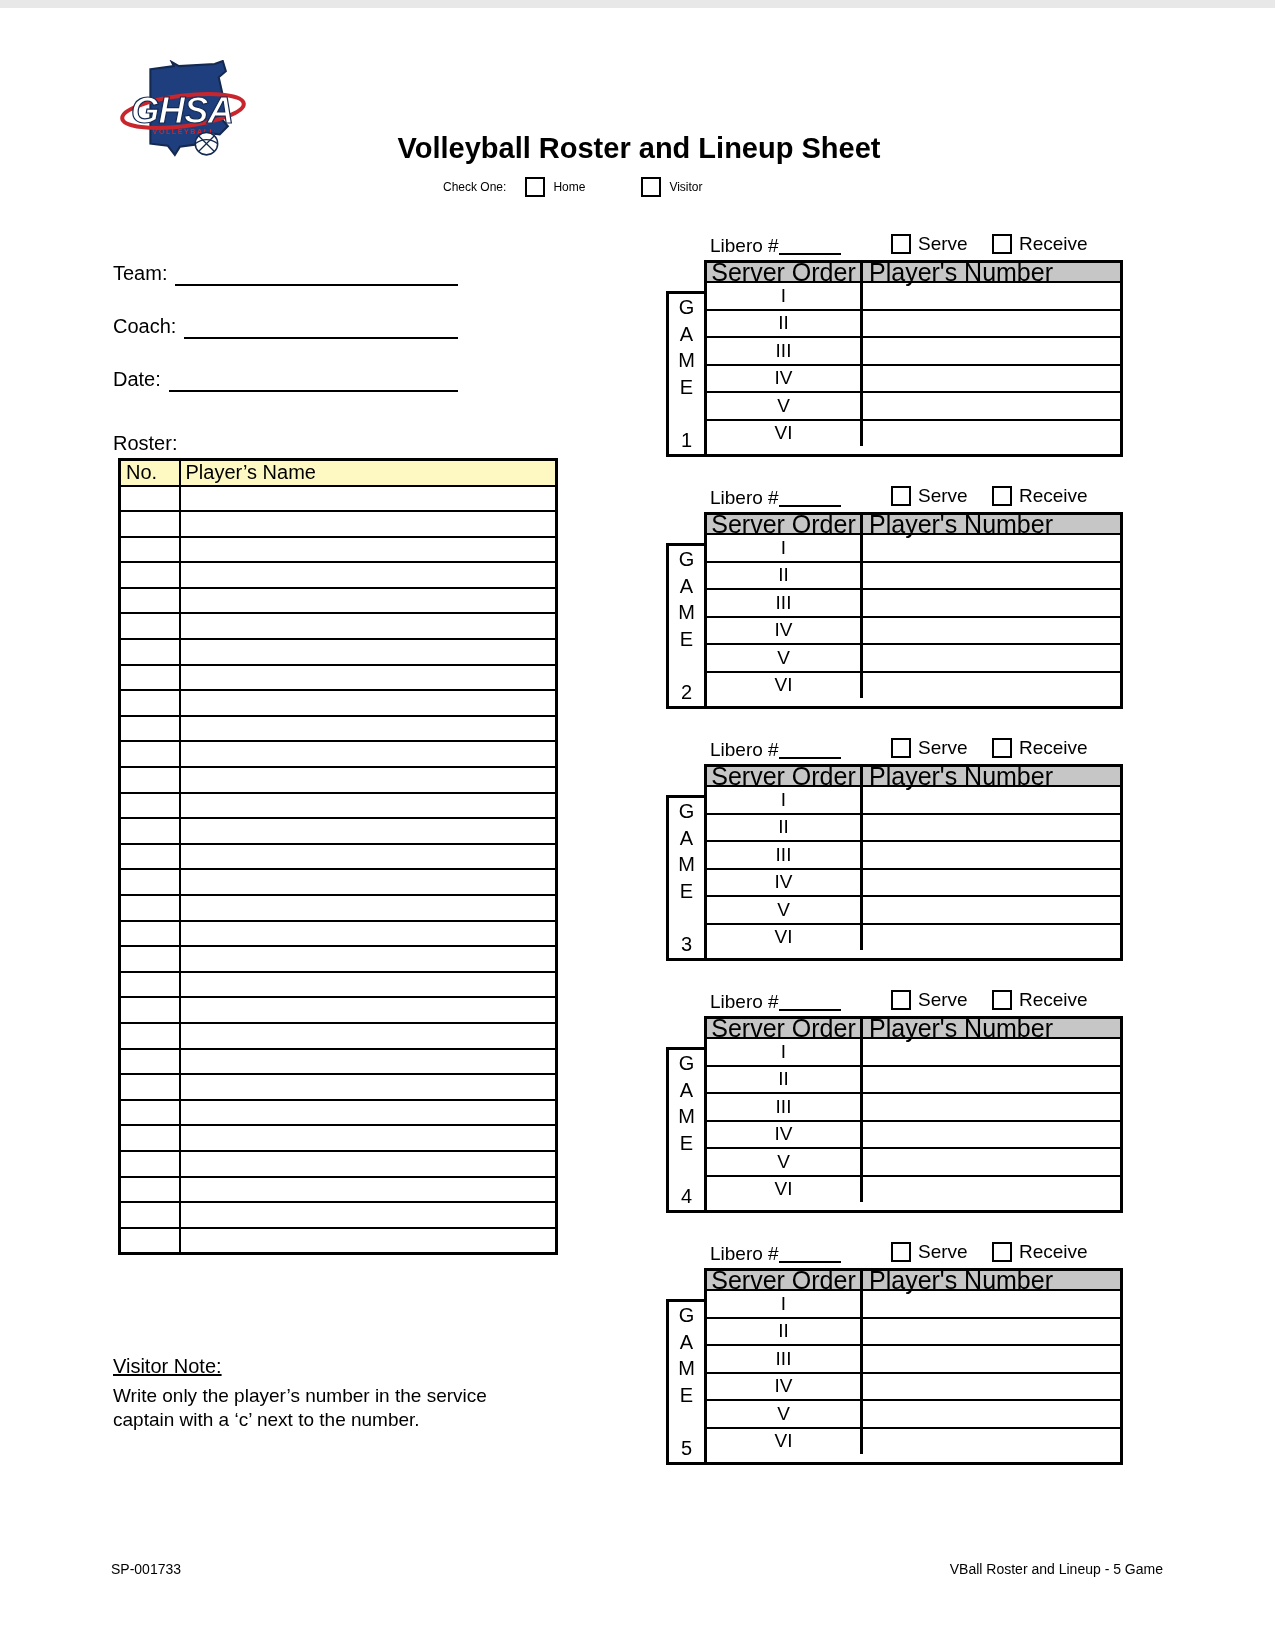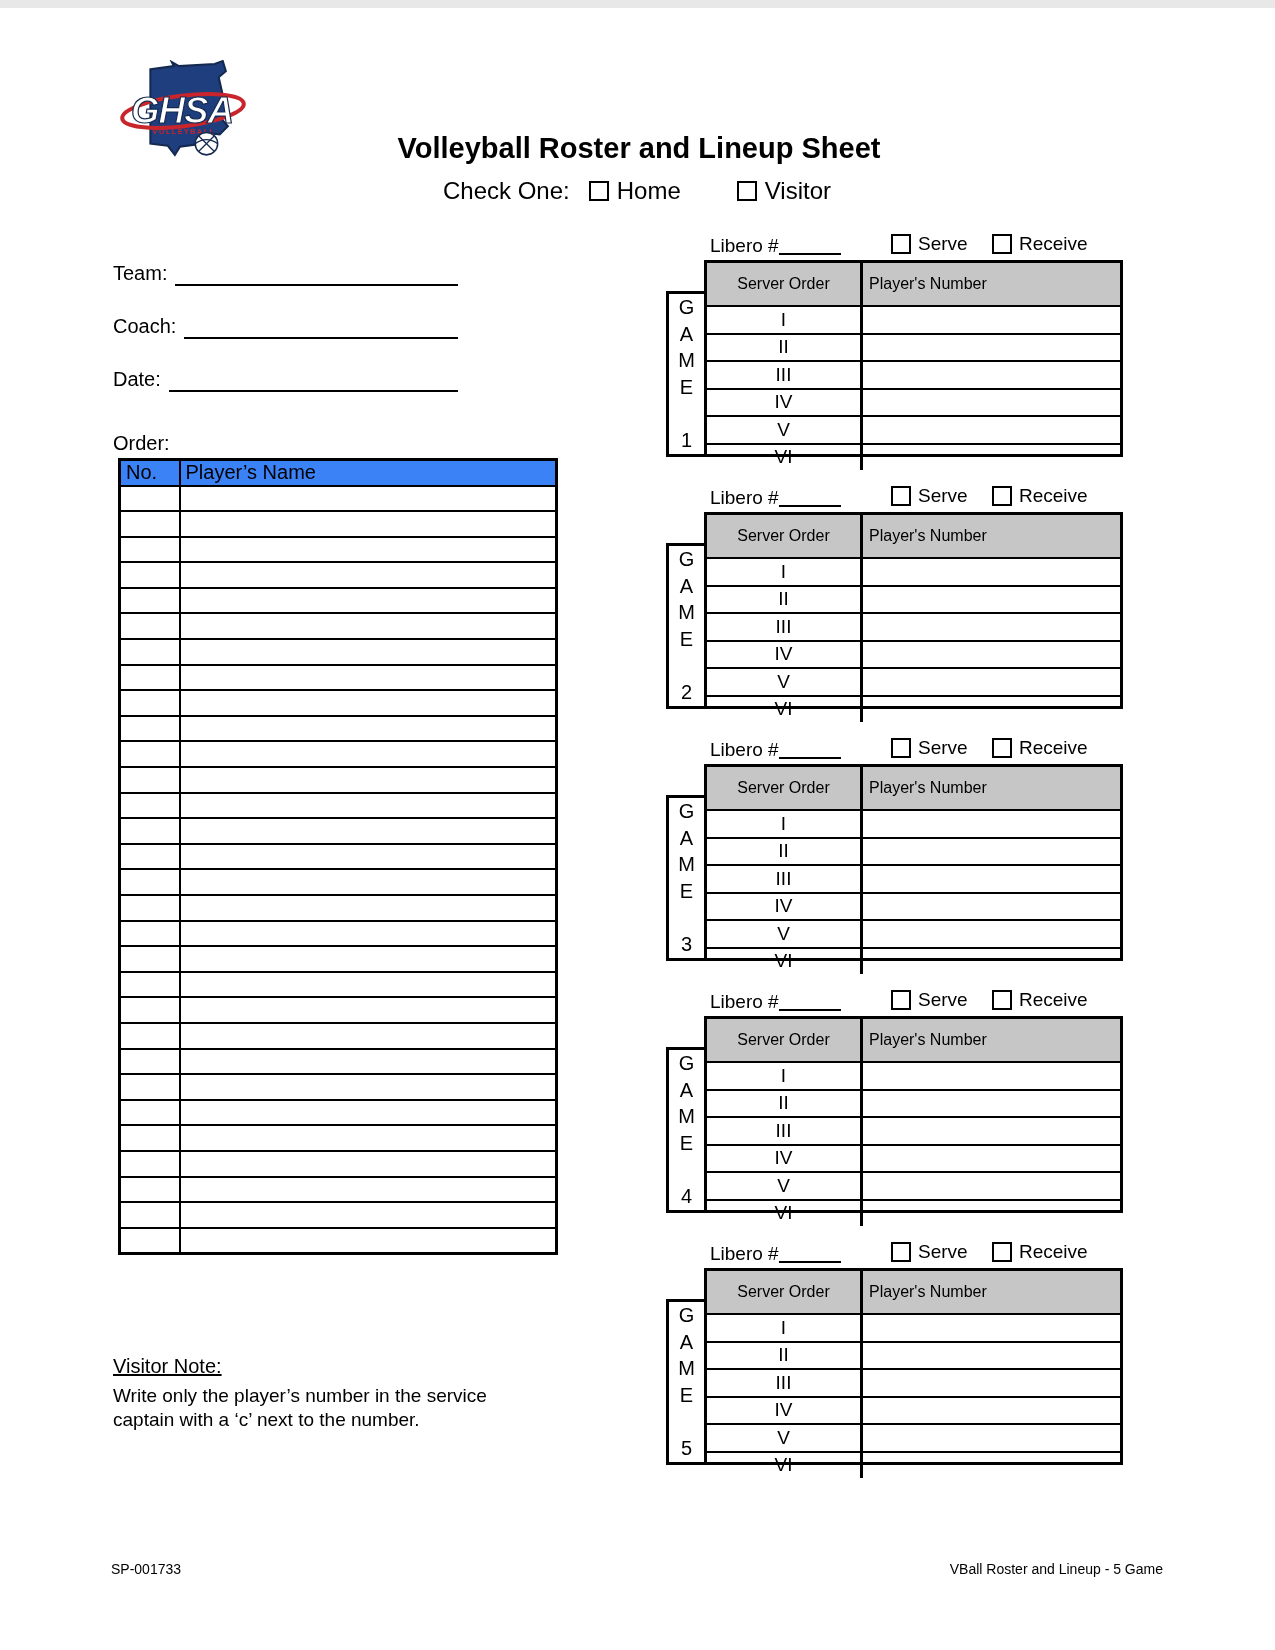--- a/index.html
+++ b/index.html
@@ -7,51 +7,51 @@
   #page {
     position:relative; width:1275px; height:1650px; background:#ffffff;
     font-family:"Liberation Sans", sans-serif; color:#000; margin:8px auto; overflow:hidden;
   }
   
   .logo { position:absolute; left:116px; top:52px; width:134px; height:102px; }
   
   .title { position:absolute; left:16px; top:124px; width:1246px; text-align:center;
            font-size:29px; font-weight:bold; letter-spacing:0px; }
   
-  .check-line { position:absolute; left:443px; top:169px; display:flex; align-items:center; font-size:24px; }
+  .check-line { position:absolute; left:443px; top:169px; display:flex; align-items:center; font-size:12px; }
   .cb { display:inline-block; width:20px; height:20px; border:2px solid #000; background:#fff; flex:none; }
   .check-line .lbl-gap { margin-left:19px; }
   .check-line .txt-gap { margin-left:8px; }
   .check-line .grp-gap { margin-left:56px; }
   
   .field { position:absolute; left:113px; width:345px; display:flex; font-size:20px; }
   .field .wline { flex:1; margin-left:8px; border-bottom:2px solid #000; height:24px; }
   .f-team { top:254px; } .f-coach { top:307px; } .f-date { top:360px; }
   
   .roster-label { position:absolute; left:113px; top:424px; font-size:20px; }
   table.roster { position:absolute; left:118px; top:450px; width:440px;
                  border-collapse:collapse; border:3px solid #000; table-layout:fixed; }
   table.roster th, table.roster td { border:2px solid #000; font-size:20px; font-weight:normal;
                  text-align:left; padding:0 0 0 5px; overflow:hidden; }
-  table.roster th { background:#3b82f6; height:26px; }
+  table.roster th { background:#fef9c3; height:26px; }
   table.roster td { height:25.6px; }
   .col-no { width:60px; }
   
   .note { position:absolute; left:113px; top:1347px; font-size:19px; }
   .note .note-head { font-size:20px; text-decoration:underline; margin-bottom:6px; }
   .note .note-line { line-height:23.5px; white-space:pre; }
   
   .game { position:absolute; left:665px; width:460px; height:228px; }
   .libero-line { position:relative; height:26px; font-size:19px; }
   .libero-label { position:absolute; left:45px; top:3px; }
   .libero-blank { position:absolute; left:114px; top:0; width:62px; height:23px; border-bottom:2px solid #000; }
   .serve-group { position:absolute; left:226px; top:1px; display:flex; align-items:center; gap:7px; }
   .receive-group { position:absolute; left:327px; top:1px; display:flex; align-items:center; gap:7px; }
   .gtable { position:absolute; left:39px; top:28px; width:419px; height:197px; border:3px solid #000; }
-  .ghead { display:flex; height:44px; border-bottom:2px solid #000; background:#c6c6c6; font-size:16px; }
+  .ghead { display:flex; height:20px; border-bottom:2px solid #000; background:#c6c6c6; font-size:25px; }
   .gh1 { width:156px; border-right:3px solid #000; display:flex; align-items:center; justify-content:center; }
   .gh2 { flex:1; display:flex; align-items:center; padding-left:6px; }
   .grow { display:flex; height:27.5px; border-bottom:2px solid #000; font-size:19px; }
   .grow:last-child { height:25.5px; border-bottom:none; }
   .gc1 { width:156px; border-right:3px solid #000; display:flex; align-items:center; justify-content:center; }
   .gc2 { flex:1; }
   .strip { position:absolute; left:1px; top:59px; width:38px; height:166px;
            border:3px solid #000; border-right:none; display:flex; flex-direction:column; font-size:20px; }
   .strip span { flex:1; display:flex; align-items:center; justify-content:center; }
   
@@ -92,21 +92,21 @@
   </div>
   <div class="field f-coach">
     <span>Coach:</span>
     <span class="wline"></span>
   </div>
   <div class="field f-date">
     <span>Date:</span>
     <span class="wline"></span>
   </div>
 
-  <div class="roster-label">Order:</div>
+  <div class="roster-label">Roster:</div>
   <table class="roster">
     <thead>
       <tr>
         <th class="col-no">No.</th>
         <th>Player’s Name</th>
       </tr>
     </thead>
     <tbody id="roster-body">
         <tr>
           <td class="col-no"></td>

